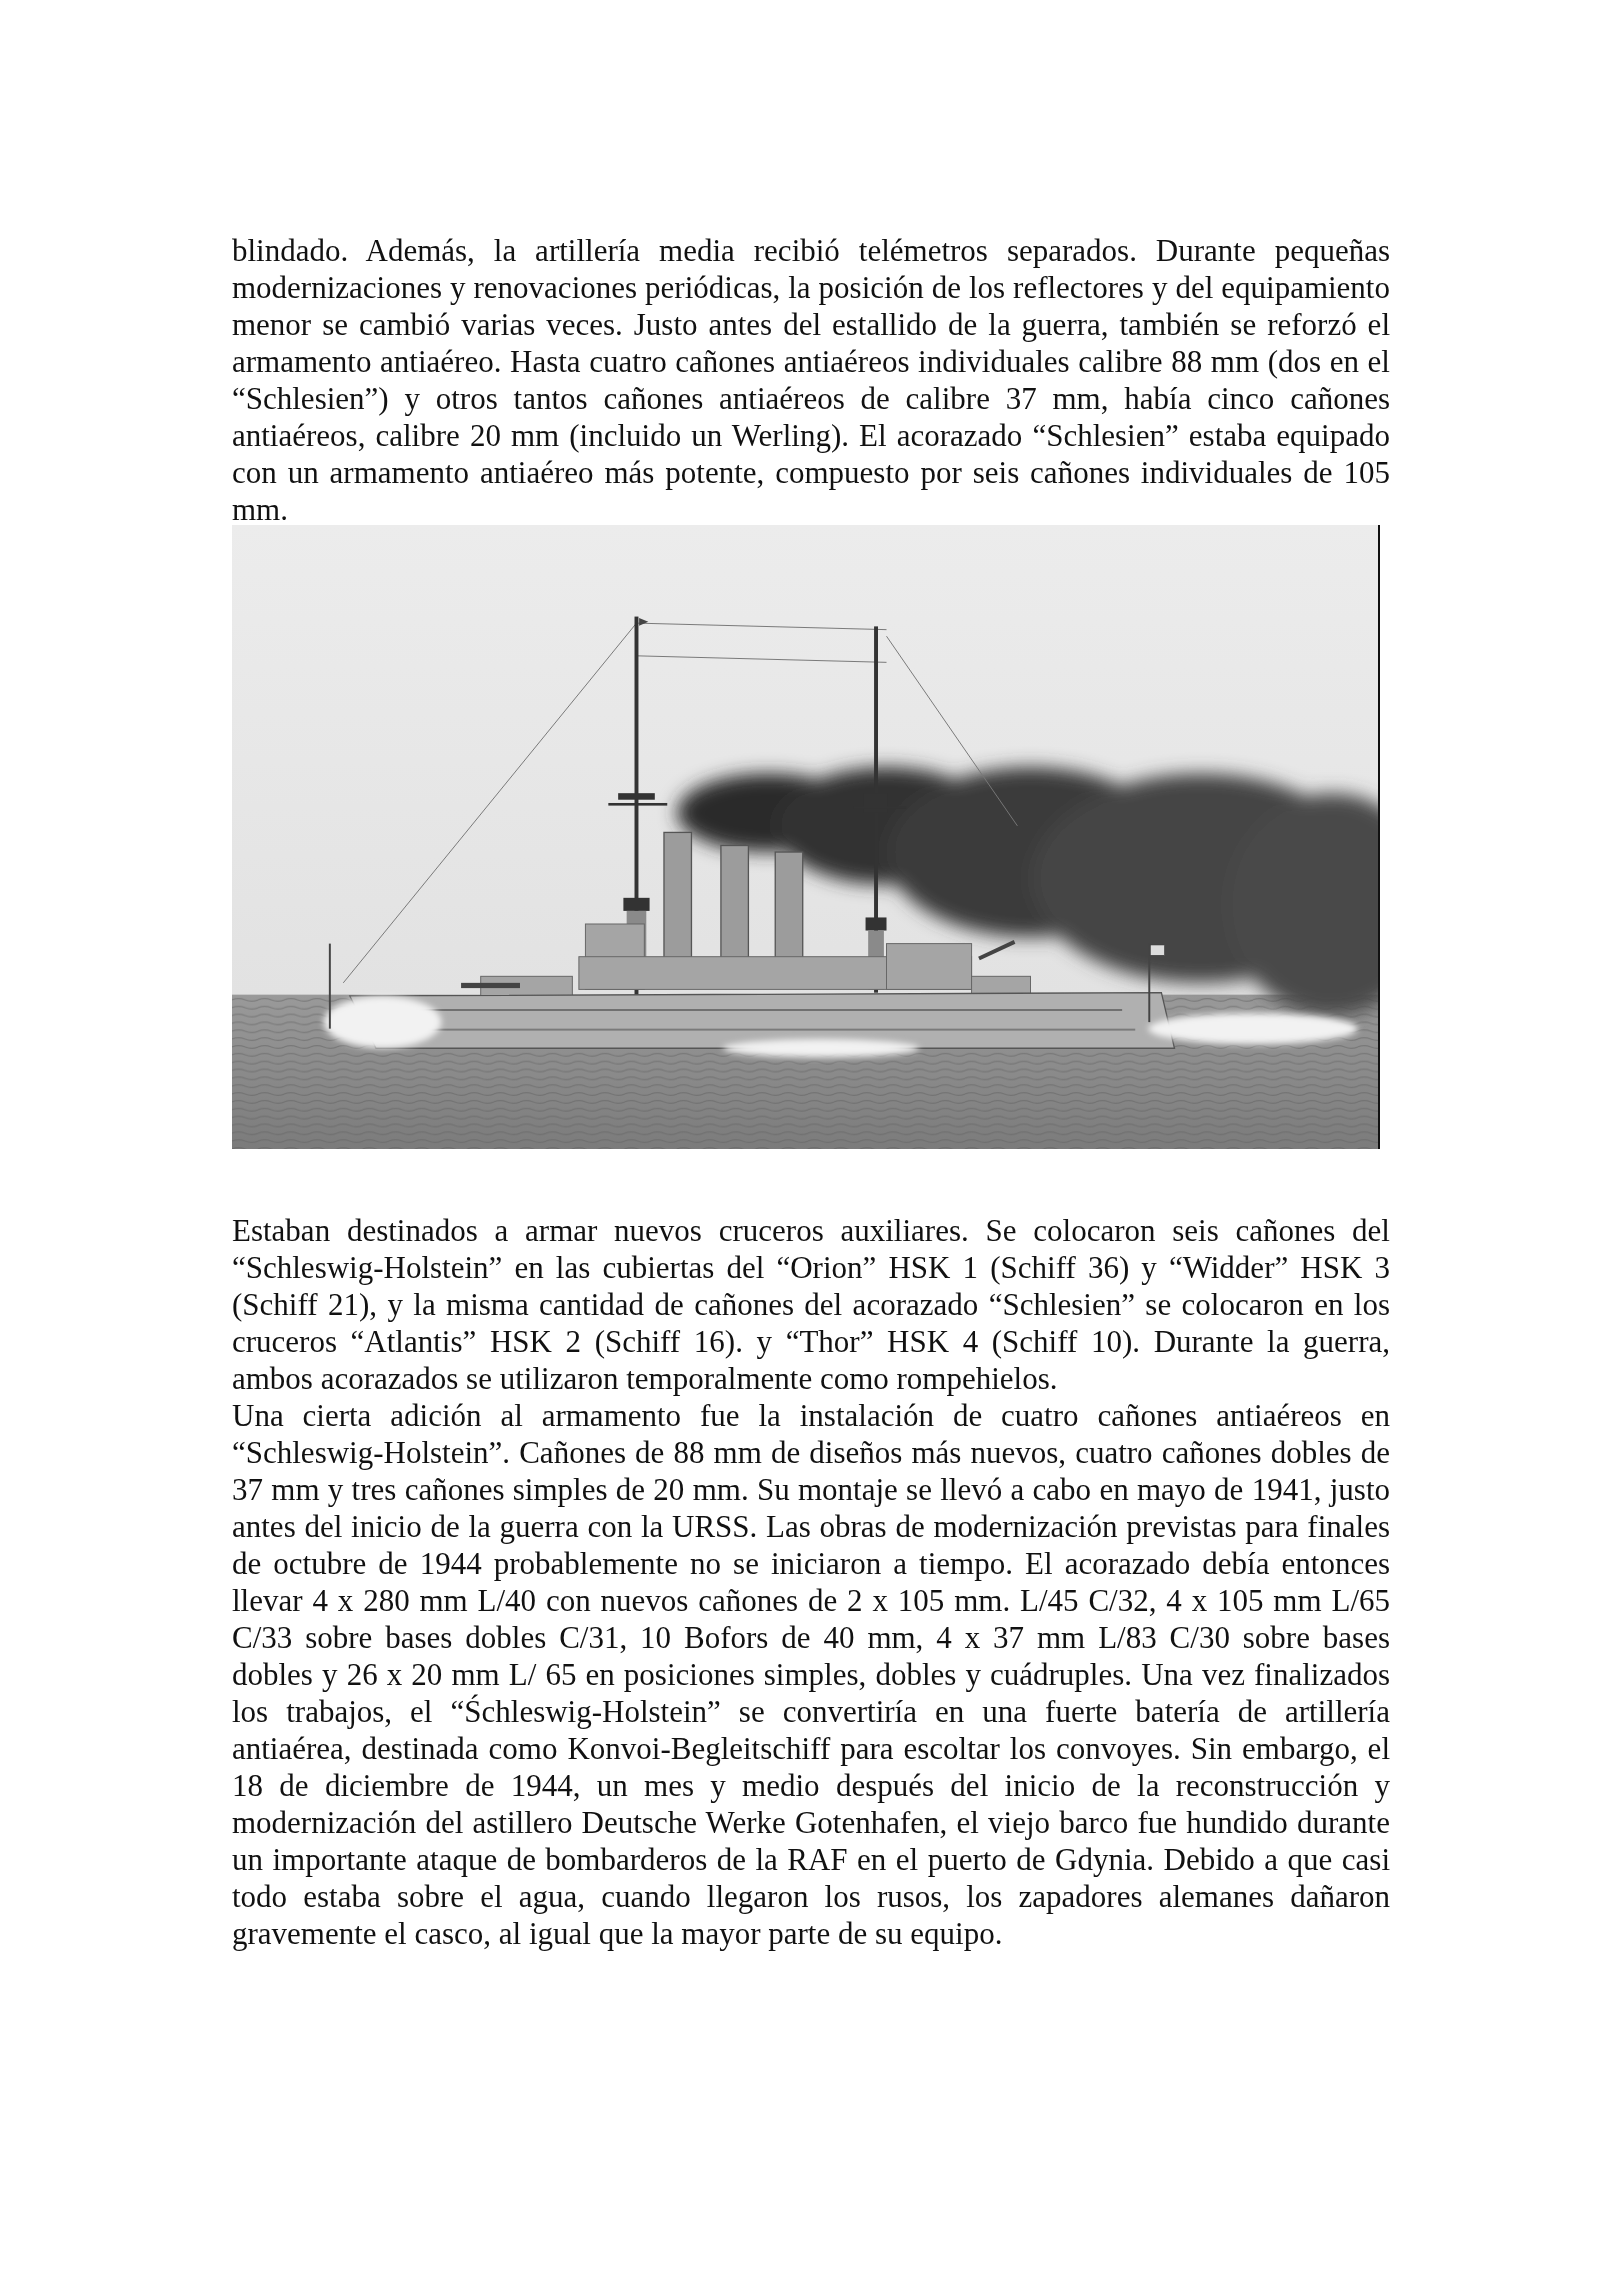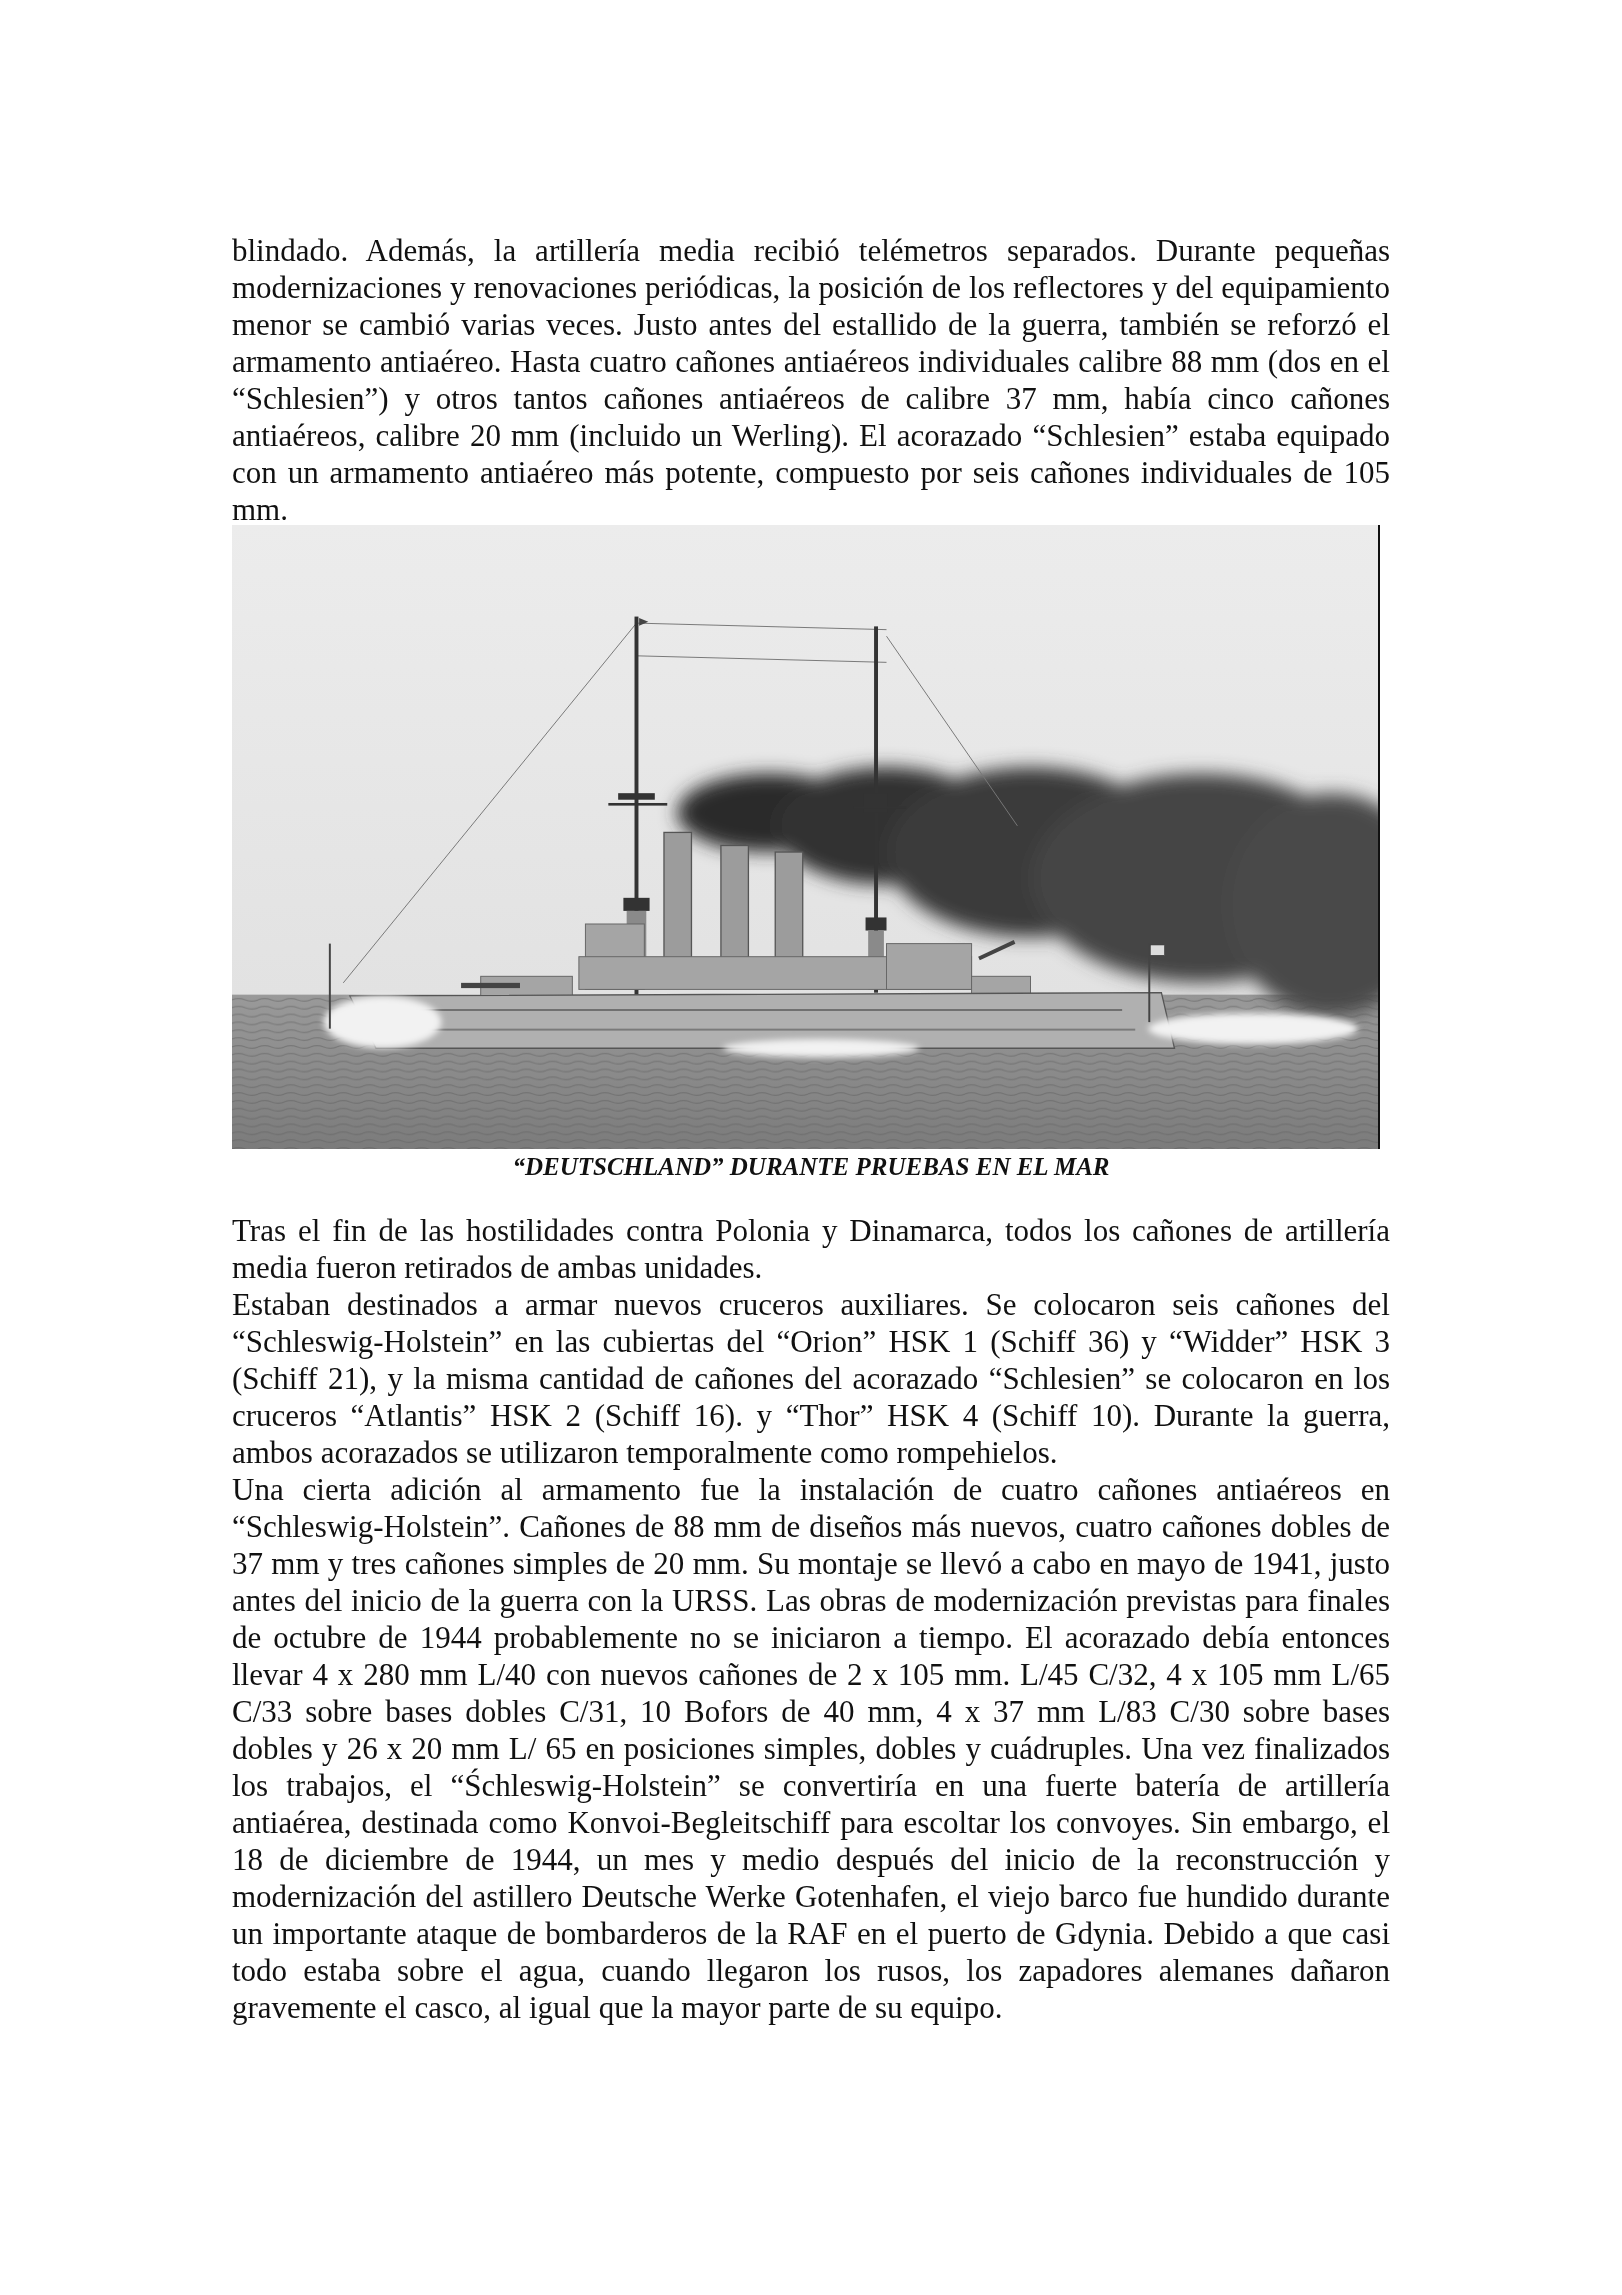--- a/index.html
+++ b/index.html
@@ -140,22 +140,20 @@
         <ellipse cx="1560" cy="770" rx="160" ry="24"></ellipse>
       </g>
 
       <rect x="148" y="640" width="3" height="130" fill="#444"></rect>
       <rect x="1400" y="640" width="3" height="120" fill="#444"></rect>
       <rect x="1403" y="642" width="22" height="16" fill="#ddd" stroke="#333"></rect>
     </svg>
   </div>
   <div class="photo-border-right"></div>
 
-  <div class="caption">“DEUTSCHLAND” DURANTE PRUEBAS EN EL MAR</div>
 
   <div class="text-block block-bottom">
-    <p>Tras el fin de las hostilidades contra Polonia y Dinamarca, todos los cañones de artillería media fueron retirados de ambas unidades.</p>
     <p>Estaban destinados a armar nuevos cruceros auxiliares. Se colocaron seis cañones del “Schleswig-Holstein” en las cubiertas del “Orion” HSK 1 (Schiff 36) y “Widder” HSK 3 (Schiff 21), y la misma cantidad de cañones del acorazado “Schlesien” se colocaron en los cruceros “Atlantis” HSK 2 (Schiff 16). y “Thor” HSK 4 (Schiff 10). Durante la guerra, ambos acorazados se utilizaron temporalmente como rompehielos.</p>
     <p>Una cierta adición al armamento fue la instalación de cuatro cañones antiaéreos en “Schleswig-Holstein”. Cañones de 88 mm de diseños más nuevos, cuatro cañones dobles de 37 mm y tres cañones simples de 20 mm. Su montaje se llevó a cabo en mayo de 1941, justo antes del inicio de la guerra con la URSS. Las obras de modernización previstas para finales de octubre de 1944 probablemente no se iniciaron a tiempo. El acorazado debía entonces llevar 4 x 280 mm L/40 con nuevos cañones de 2 x 105 mm. L/45 C/32, 4 x 105 mm L/65 C/33 sobre bases dobles C/31, 10 Bofors de 40 mm, 4 x 37 mm L/83 C/30 sobre bases dobles y 26 x 20 mm L/ 65 en posiciones simples, dobles y cuádruples. Una vez finalizados los trabajos, el “Śchleswig-Holstein” se convertiría en una fuerte batería de artillería antiaérea, destinada como Konvoi-Begleitschiff para escoltar los convoyes. Sin embargo, el 18 de diciembre de 1944, un mes y medio después del inicio de la reconstrucción y modernización del astillero Deutsche Werke Gotenhafen, el viejo barco fue hundido durante un importante ataque de bombarderos de la RAF en el puerto de Gdynia. Debido a que casi todo estaba sobre el agua, cuando llegaron los rusos, los zapadores alemanes dañaron gravemente el casco, al igual que la mayor parte de su equipo.</p>
   </div>
 
 </div>
 
 
 </body></html>

